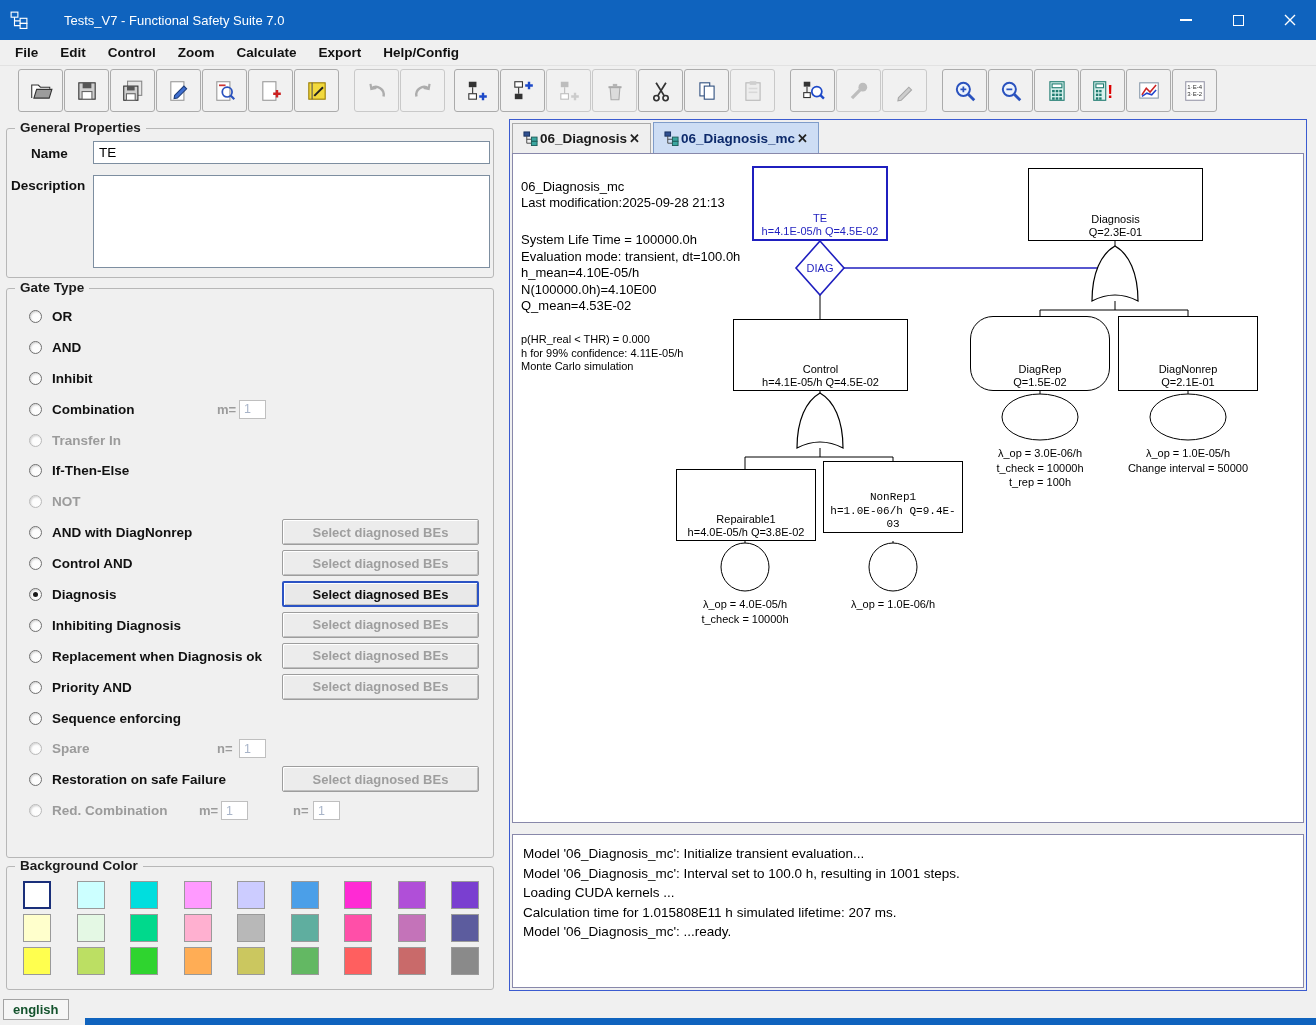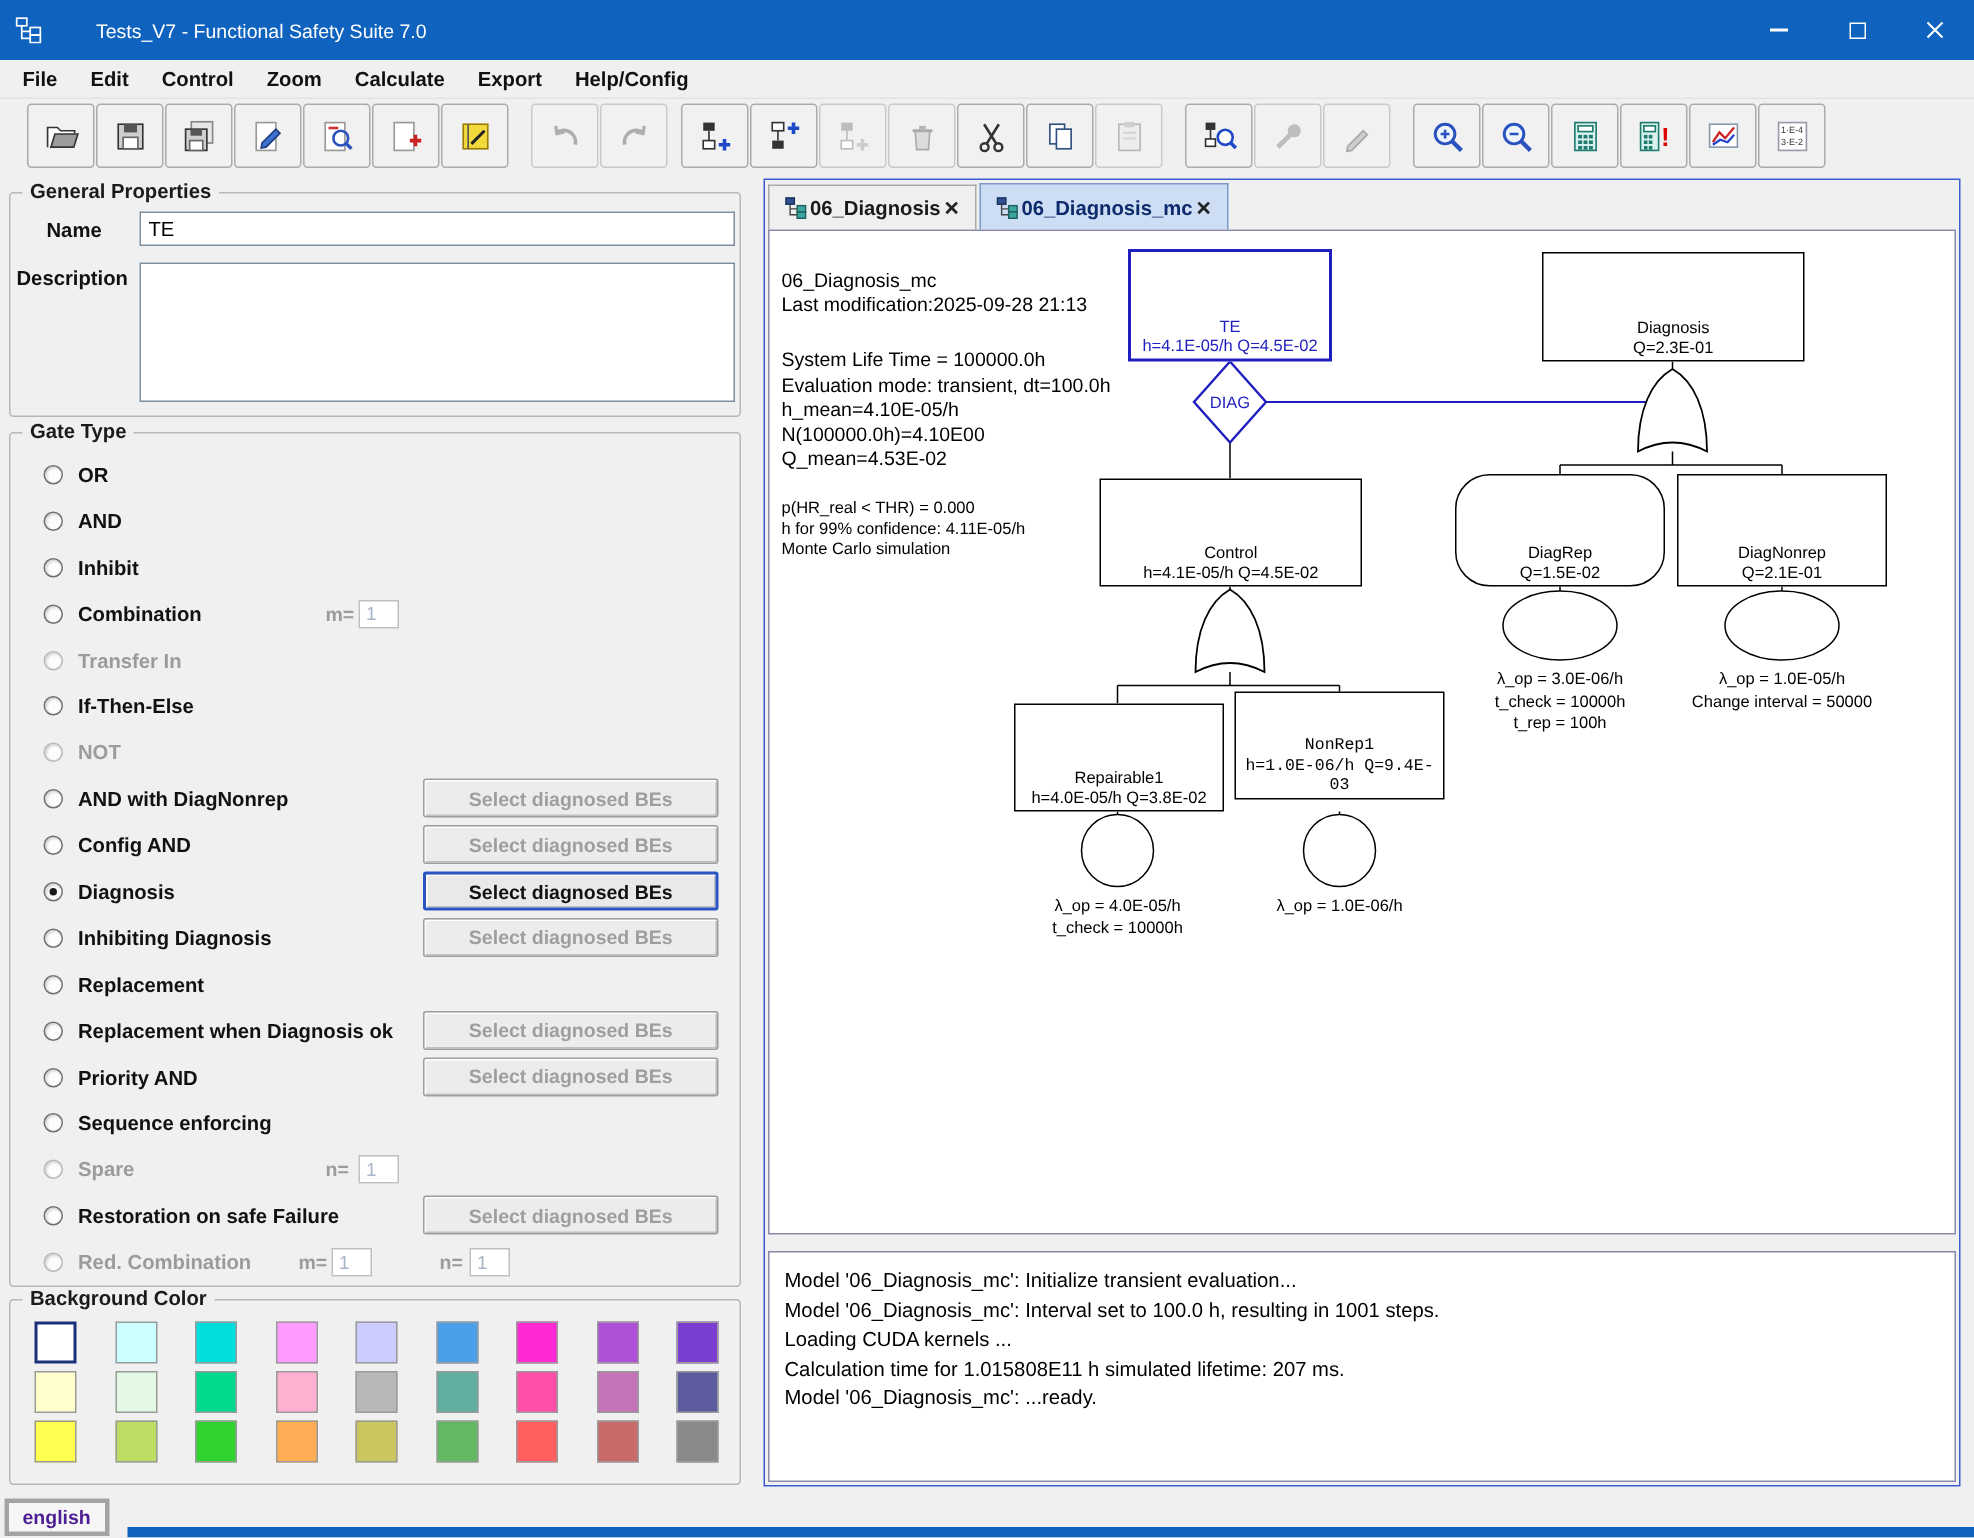--- a/index.html
+++ b/index.html
@@ -65,21 +65,21 @@
   .info { position:absolute; left:8px; top:8px; font-size:13px; color:#000; white-space:pre-line; line-height:16.5px; }
   .info .small { font-size:11px; line-height:13.5px; margin-top:2px; }
   .node { position:absolute; border:1px solid #000; background:#fff; display:flex; flex-direction:column; justify-content:flex-end; align-items:center; text-align:center; font-size:11px; line-height:1.2; padding-bottom:1px; color:#000; z-index:2; }
   .node.te { border:2px solid #1f1fbf; color:#1f1fbf; }
   .params { position:absolute; width:160px; text-align:center; font-size:11px; line-height:14.5px; white-space:pre-line; color:#000; z-index:2; }
 
   .log { position:absolute; left:2px; top:714px; width:792px; height:154px; background:#fff; border:1px solid #88a; padding:9px 10px; font-size:13.5px; line-height:19.5px; white-space:pre-line; color:#000; }
 
   
   .statusbar { position:absolute; left:0; top:993px; width:1316px; height:32px; background:#f0f0f0; }
-  .lang { position:absolute; left:3px; top:6px; padding:2px 9px; border:3px solid #a3a3a3; background:#f6f6f6; font-size:13px; font-weight:bold; color:#4c1d95; }
+  .lang { position:absolute; left:3px; top:6px; padding:2px 9px; border:1px solid #a3a3a3; background:#f6f6f6; font-size:13px; font-weight:bold; color:#14532d; }
   .bottom-strip { position:absolute; left:85px; top:1018px; width:1231px; height:7px; background:#0f63be; }
 </style>
 </head>
 <body>
 
 <div class="titlebar">
   <span class="app-icon">
     <svg width="18" height="18" viewBox="0 0 16 16">
         <rect x="1" y="1" width="6" height="4.5" fill="none" stroke="#fff"></rect>
         <path d="M4 5.5 V13 H9 M4 8.8 H9" fill="none" stroke="#fff"></path>
@@ -349,36 +349,32 @@
         <span class="rb"></span>
         <span class="gt-label">NOT</span>
       </div>
     <div class="gt-row">
         <span class="rb"></span>
         <span class="gt-label">AND with DiagNonrep</span>
         <button class="bes-btn" disabled="">Select diagnosed BEs</button>
       </div>
     <div class="gt-row">
         <span class="rb"></span>
-        <span class="gt-label">Config AND</span>
+        <span class="gt-label">Control AND</span>
         <button class="bes-btn" disabled="">Select diagnosed BEs</button>
       </div>
     <div class="gt-row sel">
         <span class="rb"></span>
         <span class="gt-label">Diagnosis</span>
         <button class="bes-btn en">Select diagnosed BEs</button>
       </div>
     <div class="gt-row">
         <span class="rb"></span>
         <span class="gt-label">Inhibiting Diagnosis</span>
         <button class="bes-btn" disabled="">Select diagnosed BEs</button>
-      </div>
-    <div class="gt-row">
-        <span class="rb"></span>
-        <span class="gt-label">Replacement</span>
       </div>
     <div class="gt-row">
         <span class="rb"></span>
         <span class="gt-label">Replacement when Diagnosis ok</span>
         <button class="bes-btn" disabled="">Select diagnosed BEs</button>
       </div>
     <div class="gt-row">
         <span class="rb"></span>
         <span class="gt-label">Priority AND</span>
         <button class="bes-btn" disabled="">Select diagnosed BEs</button>

